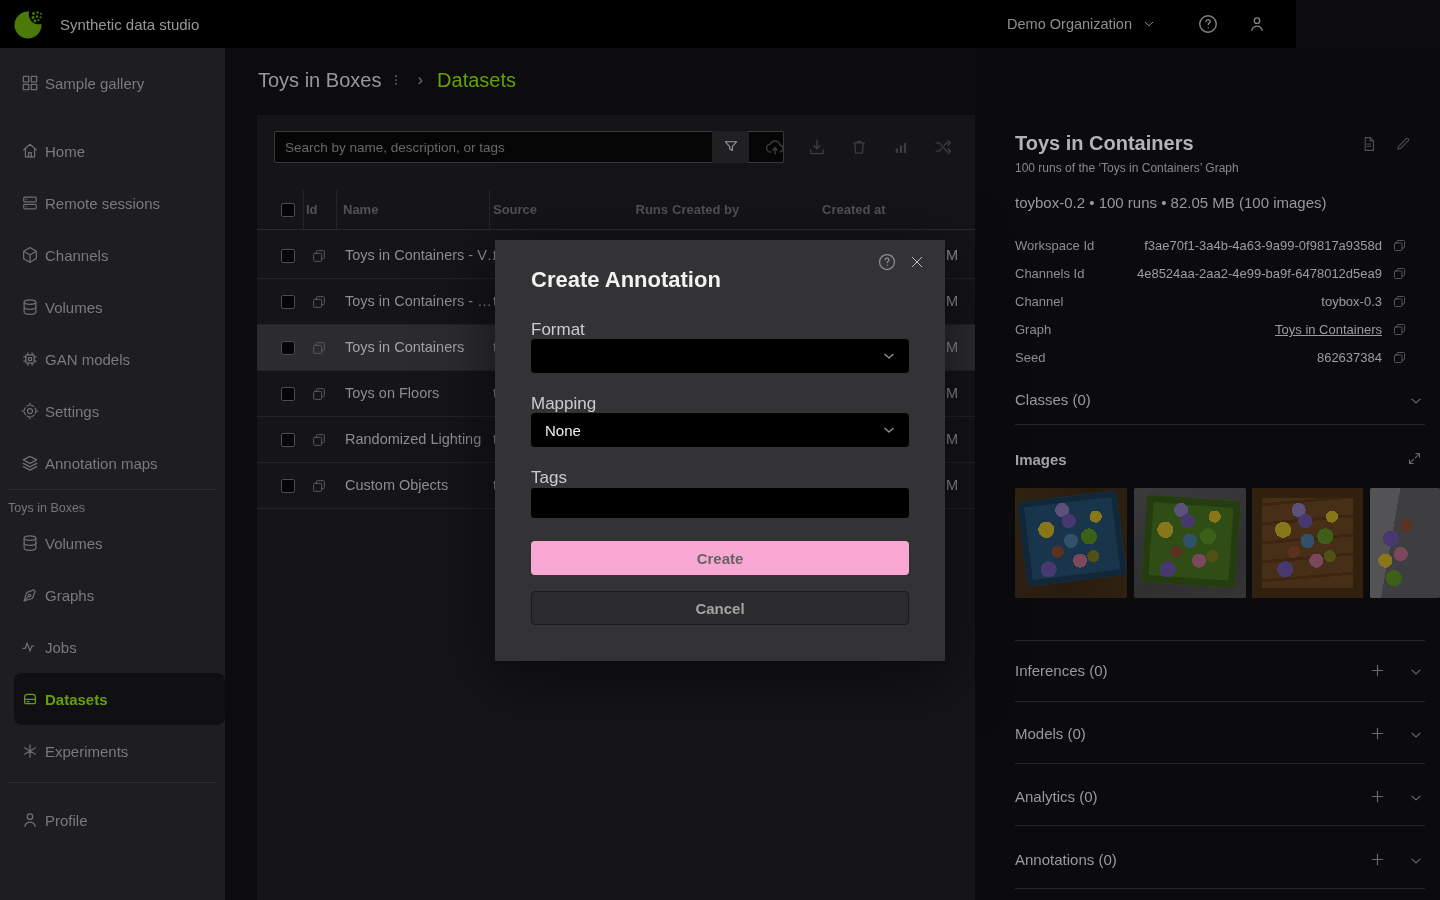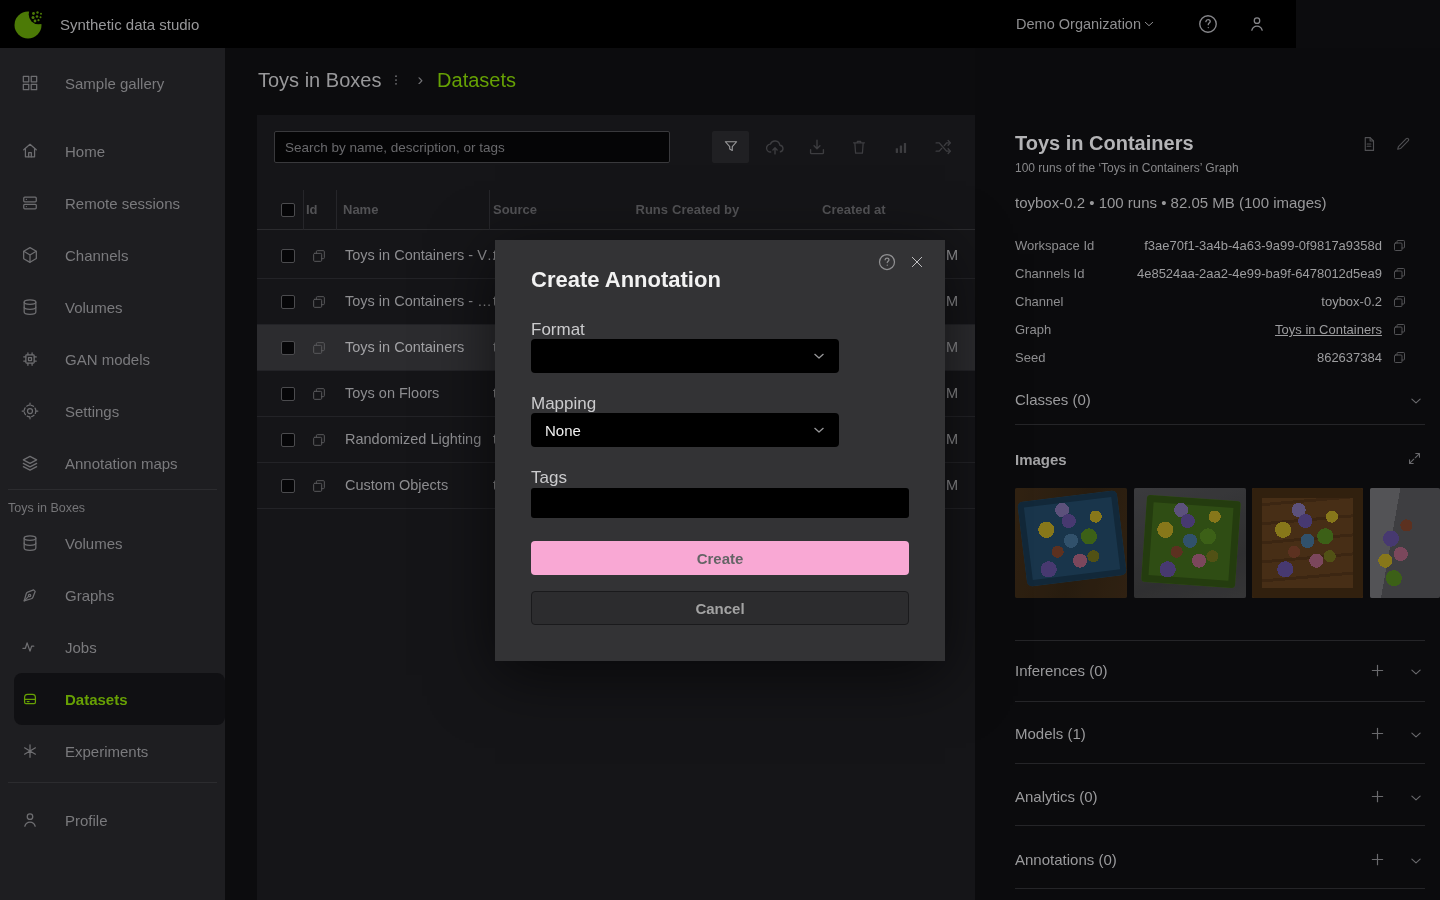--- a/index.html
+++ b/index.html
@@ -8,47 +8,47 @@
   .stage{position:relative;width:1440px;height:900px;background:#0c0c0e;overflow:hidden}
   svg{display:block}
   .ic{stroke:currentColor;fill:none;stroke-width:1.5;stroke-linecap:round;stroke-linejoin:round}
 
   
   .topbar{position:absolute;left:0;top:0;width:1296px;height:48px;background:#000;z-index:6;
     display:flex;align-items:center}
   .topbar .logo{margin-left:12px;cursor:pointer}
   .topbar .app-title{margin-left:14px;font-size:15px;color:#98989a}
   .topbar .spacer{flex:1}
-  .org{display:flex;align-items:center;color:#8f8f91;font-size:14.5px;cursor:pointer}
+  .org{display:flex;align-items:center;gap:9px;color:#8f8f91;font-size:14.5px;cursor:pointer}
   .tb-icon{color:#86868a;cursor:pointer}
   .help-btn{margin-left:40px}
   .avatar-btn{margin-left:28px;margin-right:29px}
 
   
   .sidebar{position:absolute;left:0;top:48px;width:225px;height:852px;background:#1e1e21;z-index:2;overflow:hidden}
   .sidebar{padding-top:9px}
-  .side-item{display:flex;align-items:center;height:52px;padding-left:20px;gap:25px;
+  .side-item{display:flex;align-items:center;height:52px;padding-left:20px;gap:5px;
     color:#6e6e71;font-size:15px;cursor:pointer}
   .side-item .lbl{color:#7a7a7d;white-space:nowrap}
   .side-item.first-gap{margin-top:16px}
   .side-item.selected{background:#101013;border-radius:8px;margin-left:14px;width:211px;padding-left:6px}
   .side-item.selected,.side-item.selected .lbl{color:#67a004;font-weight:700}
   .side-div{height:1px;background:#2c2c2f;margin:0 8px}
   .side-section-label{margin:11px 0 2px 8px;font-size:12.5px;color:#757578}
 
   
   .breadcrumb{position:absolute;left:258px;top:64px;height:32px;display:flex;align-items:center;z-index:2}
   .bc-ws{font-size:20px;color:#98989a;cursor:pointer}
   .bc-kebab{margin-left:8px;color:#737376;cursor:pointer}
   .bc-sep{margin-left:14px;font-size:17px;color:#737376}
   .bc-cur{margin-left:14px;font-size:20px;color:#66a104;cursor:pointer}
 
   
   .card{position:absolute;left:257px;top:115px;width:718px;height:785px;background:#151518;z-index:2}
-  .search-input{position:absolute;left:17px;top:16px;width:396px;height:32px;background:#050506;
+  .search-input{position:absolute;left:17px;top:16px;width:510px;height:32px;background:#050506;
     border:1px solid #39393c;border-radius:2px;color:#cfcfcf;font-size:13.5px;padding:0 10px;outline:none;
     font-family:"Liberation Sans",sans-serif}
   .search-input::placeholder{color:#69696c}
   .filter-btn{position:absolute;left:455px;top:16px;width:37px;height:32px;background:#202023;
     border-radius:2px;display:flex;align-items:center;justify-content:center;color:#9a9a9c;cursor:pointer}
   .tool-btn{position:absolute;top:20px;width:24px;height:24px;color:#3d3d40;cursor:pointer;
     display:flex;align-items:center;justify-content:center}
 
   .thead{position:absolute;left:0;top:75px;width:718px;height:40px;border-bottom:1px solid #2b2b2e;
     font-size:13px;color:#525255;font-weight:700}
@@ -113,21 +113,21 @@
     radial-gradient(circle 8px at 34% 82%,#5a8f23 0 8px,transparent 8px),
     radial-gradient(circle 6px at 52% 34%,#8a4a30 0 6px,transparent 6px)}
 
   
   .modal{position:absolute;left:495px;top:240px;width:450px;height:421px;background:#333335;z-index:50;
     box-shadow:0 14px 60px rgba(0,0,0,.6)}
   .m-title{position:absolute;left:36px;top:27px;font-size:22px;font-weight:700;color:#f2f2f2}
   .m-help{position:absolute;left:382px;top:12px;color:#909092;cursor:pointer}
   .m-close{position:absolute;left:414px;top:14px;color:#c2c2c4;cursor:pointer}
   .m-label{position:absolute;left:36px;font-size:17px;color:#cbcbcd}
-  .m-select{position:absolute;left:36px;width:308px;height:34px;background:#000;border-radius:4px;
+  .m-select{position:absolute;left:36px;width:378px;height:34px;background:#000;border-radius:4px;
     display:flex;align-items:center;padding:0 14px;color:#f0f0f0;font-size:15px;cursor:pointer}
   .m-select .chev{position:absolute;right:10px;top:7px;color:#98989a}
   .m-input{position:absolute;left:36px;width:378px;height:30px;background:#000;border:none;border-radius:3px;
     color:#fff;font-size:14px;padding:0 10px;outline:none;font-family:"Liberation Sans",sans-serif}
   .m-btn{position:absolute;left:36px;width:378px;height:34px;border-radius:4px;font-size:15px;font-weight:700;
     display:flex;align-items:center;justify-content:center;cursor:pointer}
   .m-create{background:#f9a8d4;color:#646466}
   .m-cancel{background:#2c2c2e;color:#a3a3a3;border:1px solid #1a1a1c}
 </style>
 </head>
@@ -462,21 +462,21 @@
       <span class="v">4e8524aa-2aa2-4e99-ba9f-6478012d5ea9</span>
       <span class="cpy">
         <svg class="ic" width="15" height="15" viewBox="0 0 24 24">
             <rect x="4" y="8" width="12" height="12" rx="1.5"></rect>
             <path d="M8 8V5.5A1.5 1.5 0 0 1 9.5 4h9A1.5 1.5 0 0 1 20 5.5v9a1.5 1.5 0 0 1-1.5 1.5H16"></path>
           </svg>
         </span>
     </div>
     <div class="kv" style="top:244px">
       <span class="k">Channel</span>
-      <span class="v">toybox-0.2</span>
+      <span class="v">toybox-0.3</span>
       <span class="cpy">
         <svg class="ic" width="15" height="15" viewBox="0 0 24 24">
             <rect x="4" y="8" width="12" height="12" rx="1.5"></rect>
             <path d="M8 8V5.5A1.5 1.5 0 0 1 9.5 4h9A1.5 1.5 0 0 1 20 5.5v9a1.5 1.5 0 0 1-1.5 1.5H16"></path>
           </svg>
         </span>
     </div>
     <div class="kv" style="top:272px">
       <span class="k">Graph</span>
       <span class="v link">Toys in Containers</span>
@@ -544,21 +544,21 @@
         </span>
       <span class="s-chev">
         <svg class="ic" width="18" height="18" viewBox="0 0 24 24">
             <path d="M6.5 9.5l5.5 5 5.5-5"></path>
           </svg>
         </span>
     </div>
     <div class="p-div" style="top:653px"></div>
 
     <div class="sec" style="top:675px">
-      <span class="s-lbl">Models (1)</span>
+      <span class="s-lbl">Models (0)</span>
       <span class="s-plus">
         <svg class="ic" width="19" height="19" viewBox="0 0 24 24">
             <path d="M12 5.5v13M5.5 12h13"></path>
           </svg>
         </span>
       <span class="s-chev">
         <svg class="ic" width="18" height="18" viewBox="0 0 24 24">
             <path d="M6.5 9.5l5.5 5 5.5-5"></path>
           </svg>
         </span>

